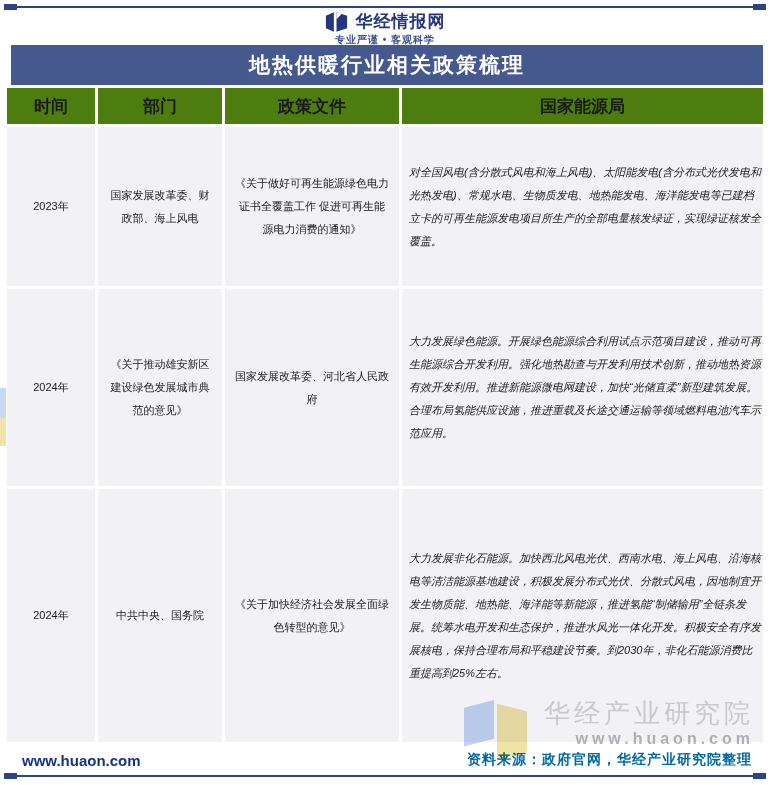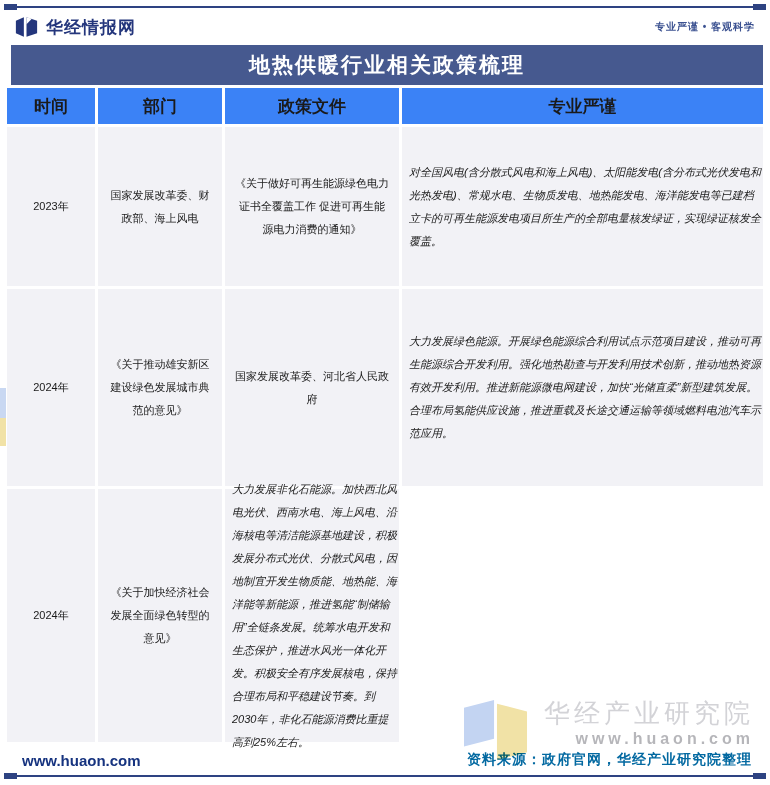--- a/index.html
+++ b/index.html
@@ -15,21 +15,21 @@
   .rule-top{top:6px;}
   .rule-bottom{top:775px;}
   .cap{position:absolute;width:13px;height:6px;background:#2e4382;}
   .cap-tl{top:4px;left:4px;}  .cap-tr{top:4px;right:4px;}
   .cap-bl{top:773px;left:4px;} .cap-br{top:773px;right:4px;}
 
   
   .brandbar{
     position:absolute;top:10px;left:0;right:0;height:34px;
     display:flex;align-items:center;justify-content:space-between;
-    padding:0 15px;box-sizing:border-box;
+    padding:0 15px;box-sizing:border-box;flex-direction:column;
   }
   .brand{display:flex;align-items:center;gap:8px;}
   .brand svg{display:block;}
   .brand-name{font-size:17px;font-weight:bold;color:#24367c;letter-spacing:1px;}
   .tagline{font-size:10px;color:#3c5291;font-weight:bold;letter-spacing:1px;}
 
   
   .titlebar{
     position:absolute;top:45px;left:11px;right:7px;height:40px;
     background:#46598f;color:#ffffff;
@@ -41,21 +41,21 @@
   .tbl{
     position:absolute;top:88px;left:7px;right:7px;
     display:grid;
     grid-template-columns:88px 124px 174px 1fr;
     grid-template-rows:36px 159px 197px 253px;
     gap:3px;
     background:#ffffff;
     color:#1a1a1a;
   }
   .th{
-    background:#3b82f6;
+    background:#4d7c0f;
     display:flex;align-items:center;justify-content:center;
     font-size:17px;font-weight:bold;
   }
   .td{
     background:#f2f2f6;
     display:flex;align-items:center;justify-content:center;
     text-align:center;
     font-size:11px;line-height:23px;
     padding:4px 8px;box-sizing:border-box;
   }
@@ -119,37 +119,38 @@
     </div>
     <div class="tagline">专业严谨 • 客观科学</div>
   </div>
 
   <div class="titlebar">地热供暖行业相关政策梳理</div>
 
   <div class="tbl">
     <div class="th">时间</div>
     <div class="th">部门</div>
     <div class="th">政策文件</div>
-    <div class="th">专业严谨</div>
+    <div class="th">国家能源局</div>
 
     <div class="td c-time">2023年</div>
     <div class="td c-dept">国家发展改革委、财政部、海上风电</div>
     <div class="td c-doc">《关于做好可再生能源绿色电力证书全覆盖工作 促进可再生能源电力消费的通知》</div>
     <div class="td c-content">
         <div class="inner">对全国风电(含分散式风电和海上风电)、太阳能发电(含分布式光伏发电和光热发电)、常规水电、生物质发电、地热能发电、海洋能发电等已建档立卡的可再生能源发电项目所生产的全部电量核发绿证，实现绿证核发全覆盖。</div>
       </div>
 
     <div class="td c-time">2024年</div>
     <div class="td c-doc">《关于推动雄安新区建设绿色发展城市典范的意见》</div>
     <div class="td c-dept">国家发展改革委、河北省人民政府</div>
     <div class="td c-content">
         <div class="inner">大力发展绿色能源。开展绿色能源综合利用试点示范项目建设，推动可再生能源综合开发利用。强化地热勘查与开发利用技术创新，推动地热资源有效开发利用。推进新能源微电网建设，加快“光储直柔”新型建筑发展。合理布局氢能供应设施，推进重载及长途交通运输等领域燃料电池汽车示范应用。</div>
       </div>
 
     <div class="td c-time">2024年</div>
+    <div class="td c-dept">中共中央、国务院</div>
     <div class="td c-doc">《关于加快经济社会发展全面绿色转型的意见》</div>
     <div class="td c-content">
         <div class="inner">大力发展非化石能源。加快西北风电光伏、西南水电、海上风电、沿海核电等清洁能源基地建设，积极发展分布式光伏、分散式风电，因地制宜开发生物质能、地热能、海洋能等新能源，推进氢能“制储输用”全链条发展。统筹水电开发和生态保护，推进水风光一体化开发。积极安全有序发展核电，保持合理布局和平稳建设节奏。到2030年，非化石能源消费比重提高到25%左右。</div>
       </div>
   </div>
 
   <div class="wm-sliver">
     <span class="s-blue"></span>
     <span class="s-yellow"></span>
   </div>

